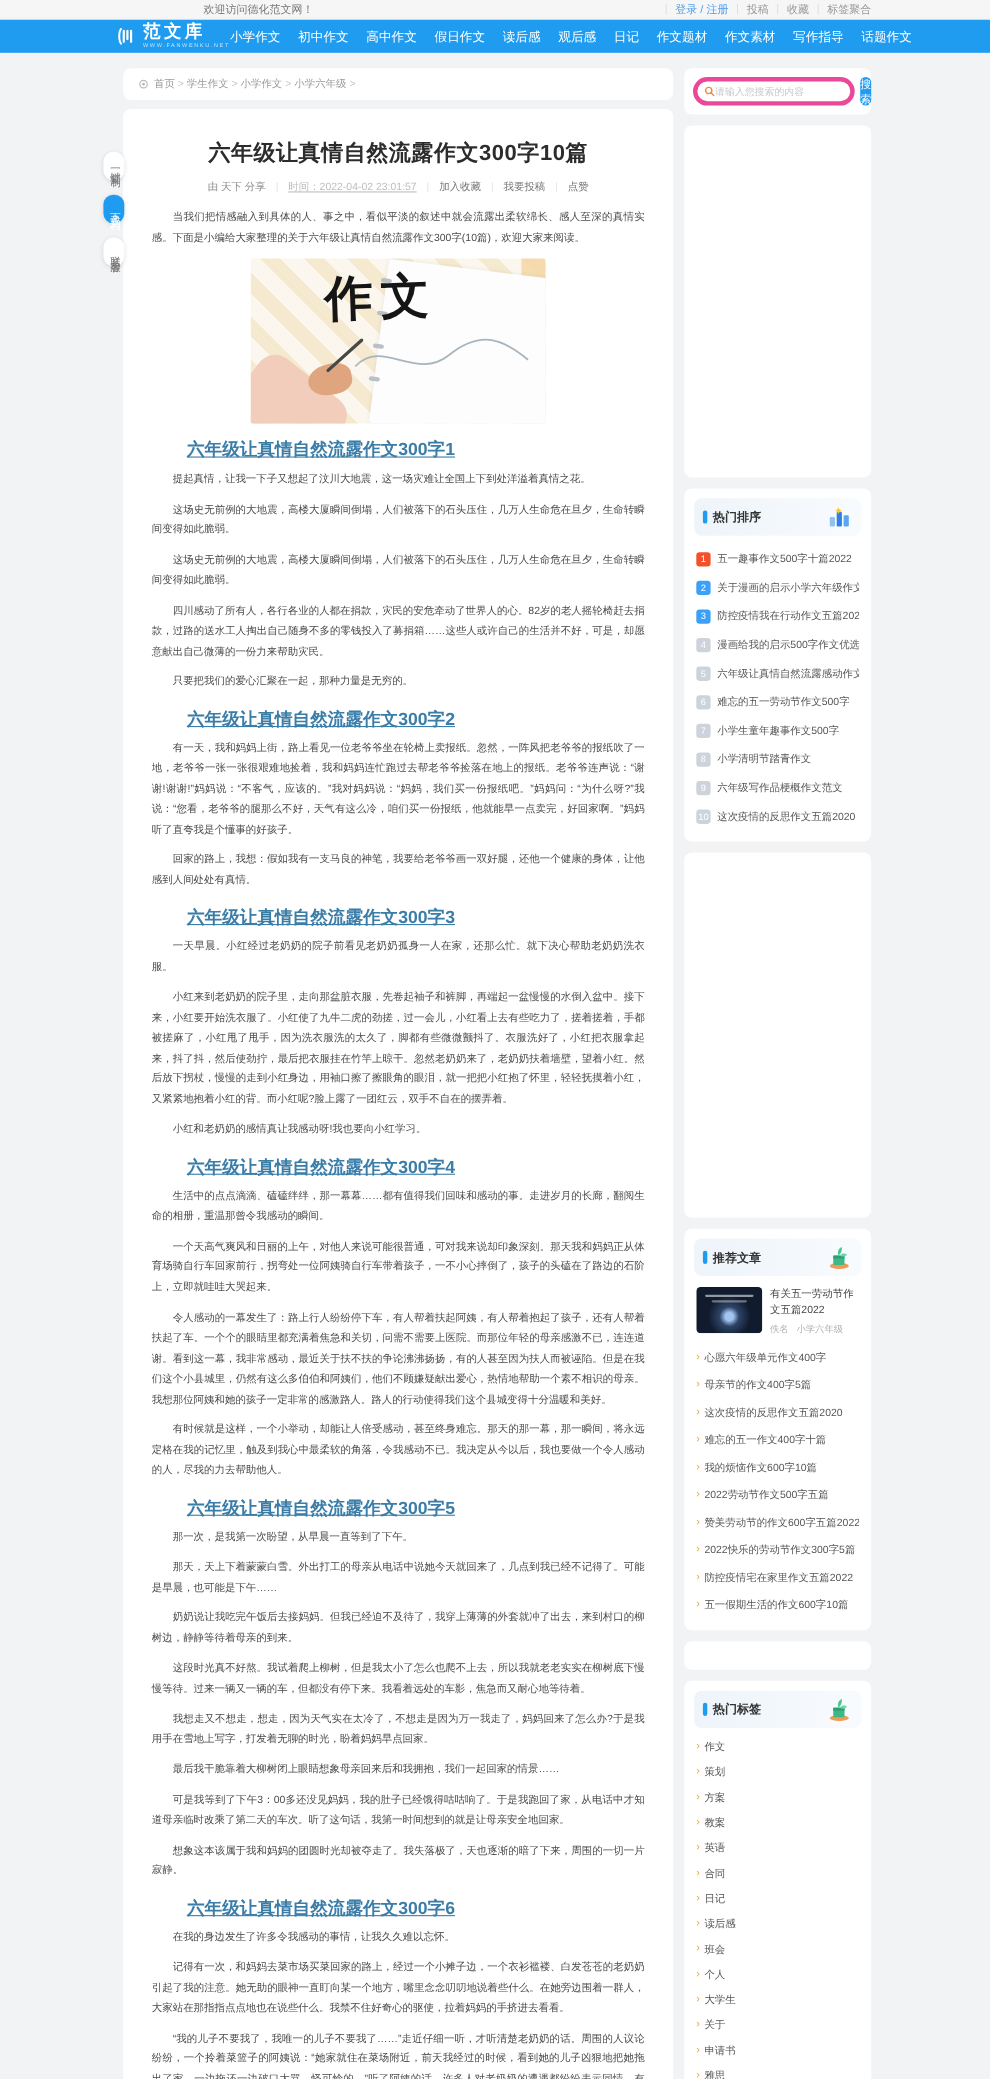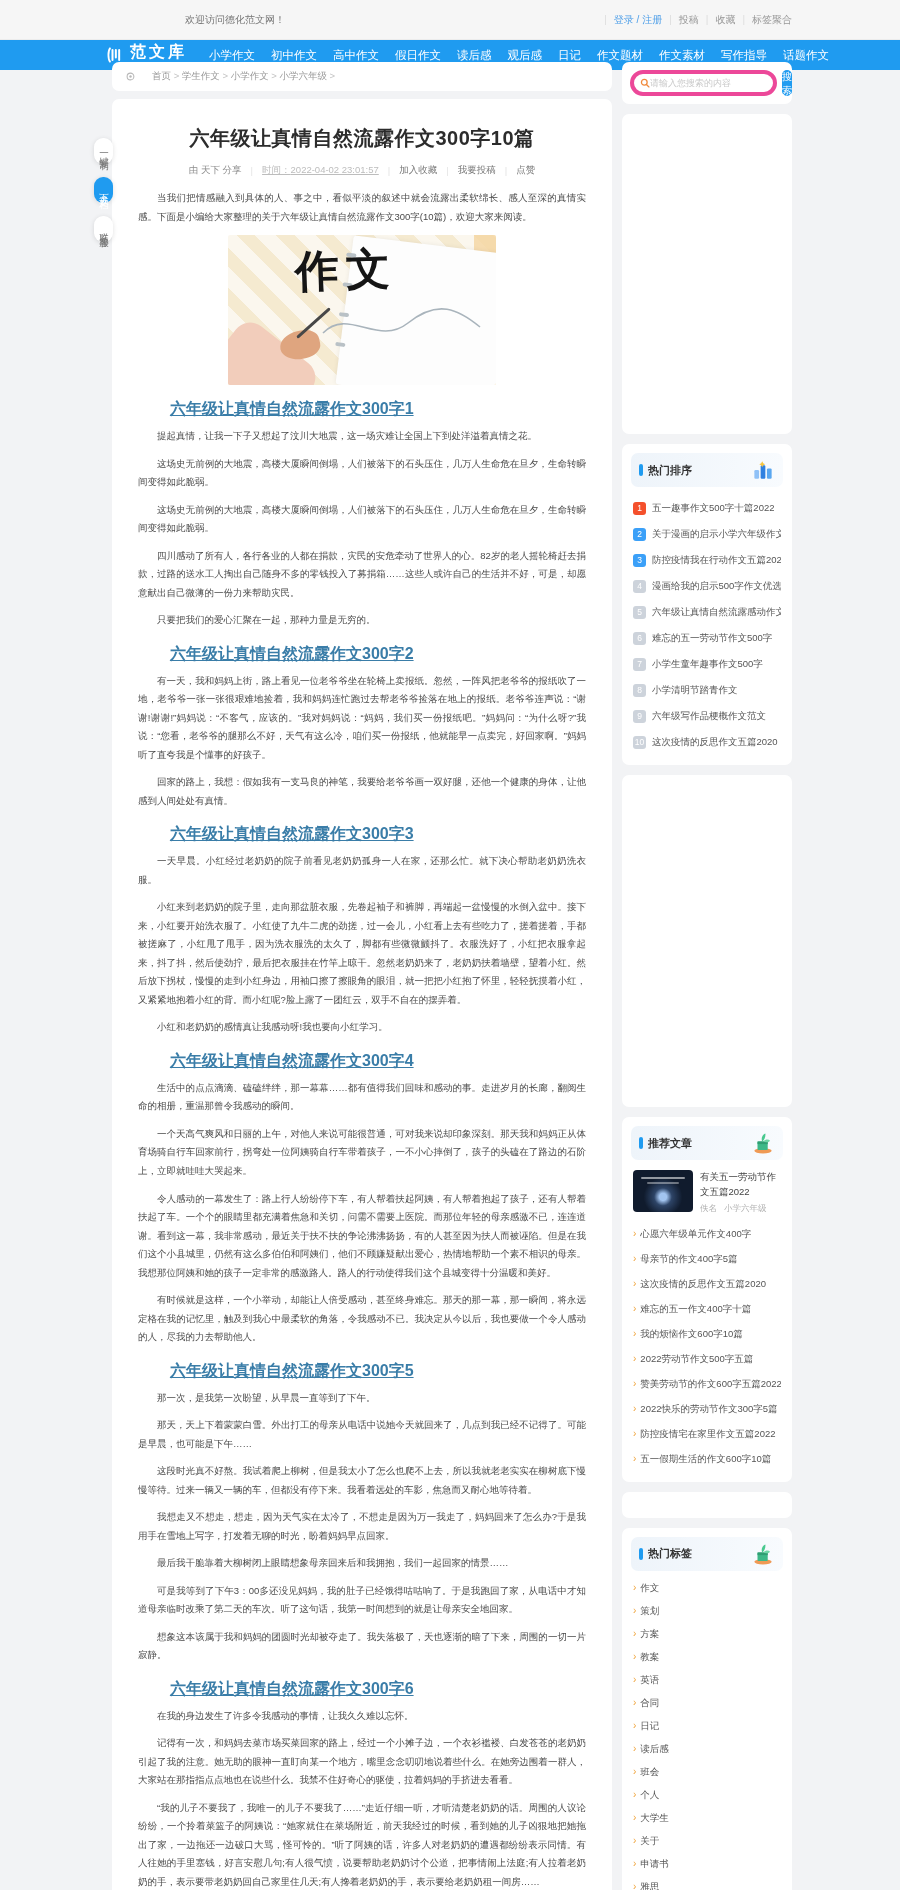--- a/index.html
+++ b/index.html
@@ -4,42 +4,42 @@
 <style>
 * { margin:0; padding:0; box-sizing:border-box; }
 html,body { width:900px; }
 body {
   height:1890px; overflow:hidden; position:relative;
   background:#f2f3f5;
   font-family:"Liberation Sans","DejaVu Sans",sans-serif;
   color:#444;
 }
 
-.topbar { height:40px; background:#f6f6f6; border-bottom:1px solid #ececec;
+.topbar { height:18px; background:#f6f6f6; border-bottom:1px solid #ececec;
   display:flex; align-items:center; justify-content:space-between;
   padding:0 108px 0 185px; font-size:10px; color:#777; }
 .topbar-right { display:flex; align-items:center; gap:7px; color:#999; }
 .topbar-right .sep { color:#ddd; }
 .topbar-right .link { cursor:pointer; }
 .topbar-right .link.blue { color:#4f9fe8; }
 
 .navbar { height:30px; background:#1f9bf0; display:flex; align-items:center; padding:0 103px 0 105px; }
 .logo { display:flex; align-items:center; gap:5px; color:#fff; cursor:pointer; }
 .logo-txt { display:flex; flex-direction:column; line-height:1; }
 .logo-title { font-size:16px; font-weight:bold; letter-spacing:3px; }
 .logo-sub { font-size:5px; letter-spacing:1.5px; opacity:.75; margin-top:2px; }
 .nav-menu { margin-left:auto; display:flex; gap:16px; list-style:none; font-size:11.5px; color:#fff; }
 .nav-menu li { cursor:pointer; white-space:nowrap; }
 
 .wrapper { position:absolute; left:112px; top:62px; width:680px; display:flex; gap:10px; }
 .main-col { width:500px; display:flex; flex-direction:column; gap:8px; }
 .side-col { width:170px; display:flex; flex-direction:column; gap:10px; }
 .card { background:#fff; border-radius:7px; }
 
-.breadcrumb { padding:8px 14px; display:flex; align-items:center; gap:17px; font-size:9.5px; color:#9a9a9a; }
+.breadcrumb { padding:8px 14px; display:flex; align-items:center; gap:5px; font-size:9.5px; color:#9a9a9a; }
 .breadcrumb a { color:#9a9a9a; text-decoration:none; cursor:pointer; }
 .breadcrumb .sep { color:#c2c2c2; }
 
 .article-card { padding:14px 26px 24px; }
 .art-title { font-size:20px; font-weight:bold; color:#2c2c2c; text-align:center; letter-spacing:.5px; margin:12px 0 12px; }
 .art-meta { display:flex; justify-content:center; align-items:center; gap:9px; font-size:9.5px; color:#8d8d8d; margin-bottom:12px; }
 .art-meta .time { color:#bdbdbd;text-decoration:underline; }
 .art-meta .sep { color:#e4e4e4; }
 .art-meta .action { cursor:pointer; color:#777; }
 .art-body p { font-size:9.5px; line-height:1.95; color:#4a4a4a; text-indent:2em; margin:0 0 9px; text-align:justify; }
@@ -202,20 +202,21 @@
             <p>小红来到老奶奶的院子里，走向那盆脏衣服，先卷起袖子和裤脚，再端起一盆慢慢的水倒入盆中。接下来，小红要开始洗衣服了。小红使了九牛二虎的劲搓，过一会儿，小红看上去有些吃力了，搓着搓着，手都被搓麻了，小红甩了甩手，因为洗衣服洗的太久了，脚都有些微微颤抖了。衣服洗好了，小红把衣服拿起来，抖了抖，然后使劲拧，最后把衣服挂在竹竿上晾干。忽然老奶奶来了，老奶奶扶着墙壁，望着小红。然后放下拐杖，慢慢的走到小红身边，用袖口擦了擦眼角的眼泪，就一把把小红抱了怀里，轻轻抚摸着小红，又紧紧地抱着小红的背。而小红呢?脸上露了一团红云，双手不自在的摆弄着。</p>
             <p>小红和老奶奶的感情真让我感动呀!我也要向小红学习。</p>
             <h3>六年级让真情自然流露作文300字4</h3>
             <p>生活中的点点滴滴、磕磕绊绊，那一幕幕……都有值得我们回味和感动的事。走进岁月的长廊，翻阅生命的相册，重温那曾令我感动的瞬间。</p>
             <p>一个天高气爽风和日丽的上午，对他人来说可能很普通，可对我来说却印象深刻。那天我和妈妈正从体育场骑自行车回家前行，拐弯处一位阿姨骑自行车带着孩子，一不小心摔倒了，孩子的头磕在了路边的石阶上，立即就哇哇大哭起来。</p>
             <p>令人感动的一幕发生了：路上行人纷纷停下车，有人帮着扶起阿姨，有人帮着抱起了孩子，还有人帮着扶起了车。一个个的眼睛里都充满着焦急和关切，问需不需要上医院。而那位年轻的母亲感激不已，连连道谢。看到这一幕，我非常感动，最近关于扶不扶的争论沸沸扬扬，有的人甚至因为扶人而被诬陷。但是在我们这个小县城里，仍然有这么多伯伯和阿姨们，他们不顾嫌疑献出爱心，热情地帮助一个素不相识的母亲。我想那位阿姨和她的孩子一定非常的感激路人。路人的行动使得我们这个县城变得十分温暖和美好。</p>
             <p>有时候就是这样，一个小举动，却能让人倍受感动，甚至终身难忘。那天的那一幕，那一瞬间，将永远定格在我的记忆里，触及到我心中最柔软的角落，令我感动不已。我决定从今以后，我也要做一个令人感动的人，尽我的力去帮助他人。</p>
             <h3>六年级让真情自然流露作文300字5</h3>
             <p>那一次，是我第一次盼望，从早晨一直等到了下午。</p>
             <p>那天，天上下着蒙蒙白雪。外出打工的母亲从电话中说她今天就回来了，几点到我已经不记得了。可能是早晨，也可能是下午……</p>
+            <p>奶奶说让我吃完午饭后去接妈妈。但我已经迫不及待了，我穿上薄薄的外套就冲了出去，来到村口的柳树边，静静等待着母亲的到来。</p>
             <p>这段时光真不好熬。我试着爬上柳树，但是我太小了怎么也爬不上去，所以我就老老实实在柳树底下慢慢等待。过来一辆又一辆的车，但都没有停下来。我看着远处的车影，焦急而又耐心地等待着。</p>
             <p>我想走又不想走，想走，因为天气实在太冷了，不想走是因为万一我走了，妈妈回来了怎么办?于是我用手在雪地上写字，打发着无聊的时光，盼着妈妈早点回家。</p>
             <p>最后我干脆靠着大柳树闭上眼睛想象母亲回来后和我拥抱，我们一起回家的情景……</p>
             <p>可是我等到了下午3：00多还没见妈妈，我的肚子已经饿得咕咕响了。于是我跑回了家，从电话中才知道母亲临时改乘了第二天的车次。听了这句话，我第一时间想到的就是让母亲安全地回家。</p>
             <p>想象这本该属于我和妈妈的团圆时光却被夺走了。我失落极了，天也逐渐的暗了下来，周围的一切一片寂静。</p>
             <h3>六年级让真情自然流露作文300字6</h3>
             <p>在我的身边发生了许多令我感动的事情，让我久久难以忘怀。</p>
             <p>记得有一次，和妈妈去菜市场买菜回家的路上，经过一个小摊子边，一个衣衫褴褛、白发苍苍的老奶奶引起了我的注意。她无助的眼神一直盯向某一个地方，嘴里念念叨叨地说着些什么。在她旁边围着一群人，大家站在那指指点点地也在说些什么。我禁不住好奇心的驱使，拉着妈妈的手挤进去看看。</p>
             <p>“我的儿子不要我了，我唯一的儿子不要我了……”走近仔细一听，才听清楚老奶奶的话。周围的人议论纷纷，一个拎着菜篮子的阿姨说：“她家就住在菜场附近，前天我经过的时候，看到她的儿子凶狠地把她拖出了家，一边拖还一边破口大骂，怪可怜的。”听了阿姨的话，许多人对老奶奶的遭遇都纷纷表示同情。有人往她的手里塞钱，好言安慰几句;有人很气愤，说要帮助老奶奶讨个公道，把事情闹上法庭;有人拉着老奶奶的手，表示要带老奶奶回自己家里住几天;有人搀着老奶奶的手，表示要给老奶奶租一间房……</p>
           </div>

